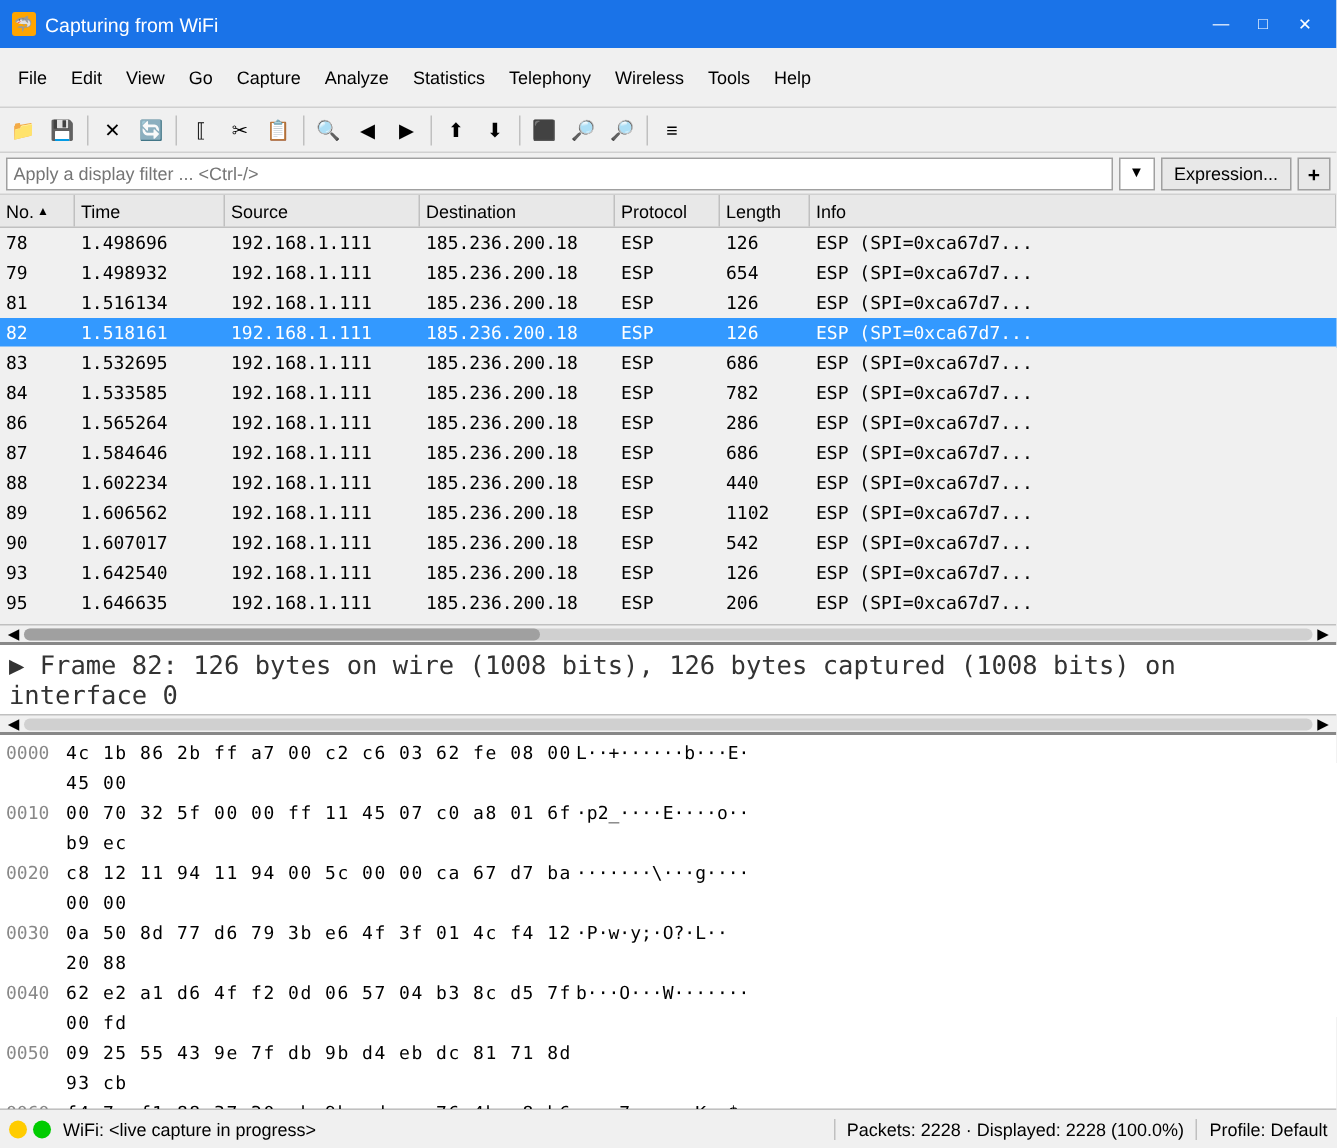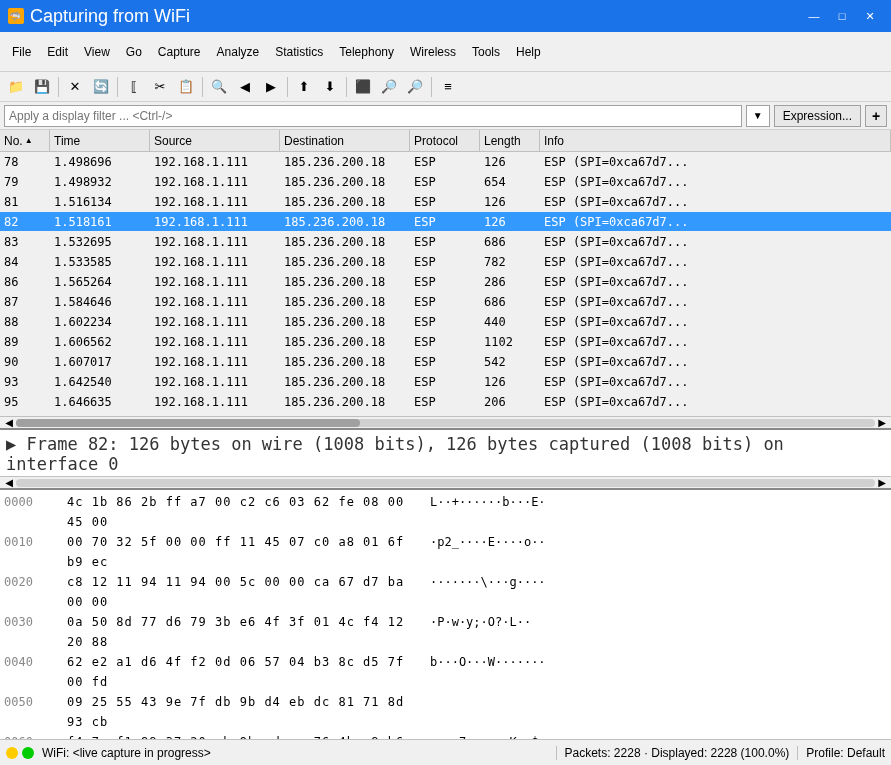--- a/index.html
+++ b/index.html
@@ -2,21 +2,21 @@
 <html><head>
   <meta charset="utf-8">
   <style>
     * { box-sizing: border-box; margin: 0; padding: 0; }
     body { font-family: 'Segoe UI', Arial, sans-serif; font-size: 12px; background: #f0f0f0; width: 891px; height: 765px; overflow: hidden; display: flex; flex-direction: column; }
     
     
     #titlebar { background: #1a73e8; color: white; display: flex; align-items: center; justify-content: space-between; padding: 0 8px; height: 32px; flex-shrink: 0; }
     #titlebar-left { display: flex; align-items: center; gap: 6px; }
     #titlebar-icon { width: 16px; height: 16px; background: #ffa500; border-radius: 2px; display: flex; align-items: center; justify-content: center; font-size: 10px; }
-    #titlebar-title { font-size: 18px; font-weight: 400; }
+    #titlebar-title { font-size: 13px; font-weight: 400; }
     #titlebar-controls { display: flex; gap: 2px; }
     .title-btn { width: 26px; height: 26px; display: flex; align-items: center; justify-content: center; cursor: pointer; border-radius: 3px; font-size: 11px; color: white; }
 
     
     #menubar { background: #f0f0f0; display: flex; align-items: center; height: 40px; padding: 0 4px; border-bottom: 1px solid #d0d0d0; flex-shrink: 0; }
     .menu-item { padding: 2px 8px; cursor: pointer; font-size: 12px; border-radius: 3px; }
 
     
     #toolbar { background: #f0f0f0; display: flex; align-items: center; height: 30px; padding: 2px 4px; border-bottom: 1px solid #d0d0d0; flex-shrink: 0; gap: 2px; }
     .toolbar-btn { width: 24px; height: 24px; display: flex; align-items: center; justify-content: center; cursor: pointer; border: 1px solid transparent; border-radius: 2px; font-size: 13px; }
@@ -54,21 +54,21 @@
 
     
     #packet-detail { flex: 0 0 60px; border-bottom: 2px solid #888; overflow: hidden; display: flex; flex-direction: column; }
     #packet-detail-content { flex: 1; overflow-y: auto; font-family: monospace; font-size: 12px; padding: 2px 4px; background: white; color: #333; }
     #detail-scroll { height: 12px; background: #f0f0f0; border-top: 1px solid #c0c0c0; display: flex; align-items: center; padding: 0 2px; }
     #detail-scrollbar { flex: 1; height: 8px; background: #d0d0d0; border-radius: 4px; }
 
     
     #hex-dump { flex: 1; overflow: hidden; display: flex; flex-direction: column; background: white; }
     #hex-content { flex: 1; overflow-y: auto; font-family: monospace; font-size: 12px; padding: 2px 4px; }
-    .hex-row { display: flex; gap: 23px; line-height: 20px; }
+    .hex-row { display: flex; gap: 0; line-height: 20px; }
     .hex-offset { color: #888; width: 40px; }
     .hex-bytes { width: 340px; color: #000; letter-spacing: 1px; }
     .hex-ascii { color: #000; }
 
     
     #statusbar { background: #f0f0f0; border-top: 1px solid #c0c0c0; height: 26px; display: flex; align-items: center; padding: 0 6px; gap: 8px; flex-shrink: 0; font-size: 12px; }
     .status-indicator { display: flex; align-items: center; gap: 4px; }
     .status-led { width: 12px; height: 12px; border-radius: 50%; background: #ffcc00; }
     .status-led.green { background: #00cc00; }
     #status-capture { flex: 1; }

